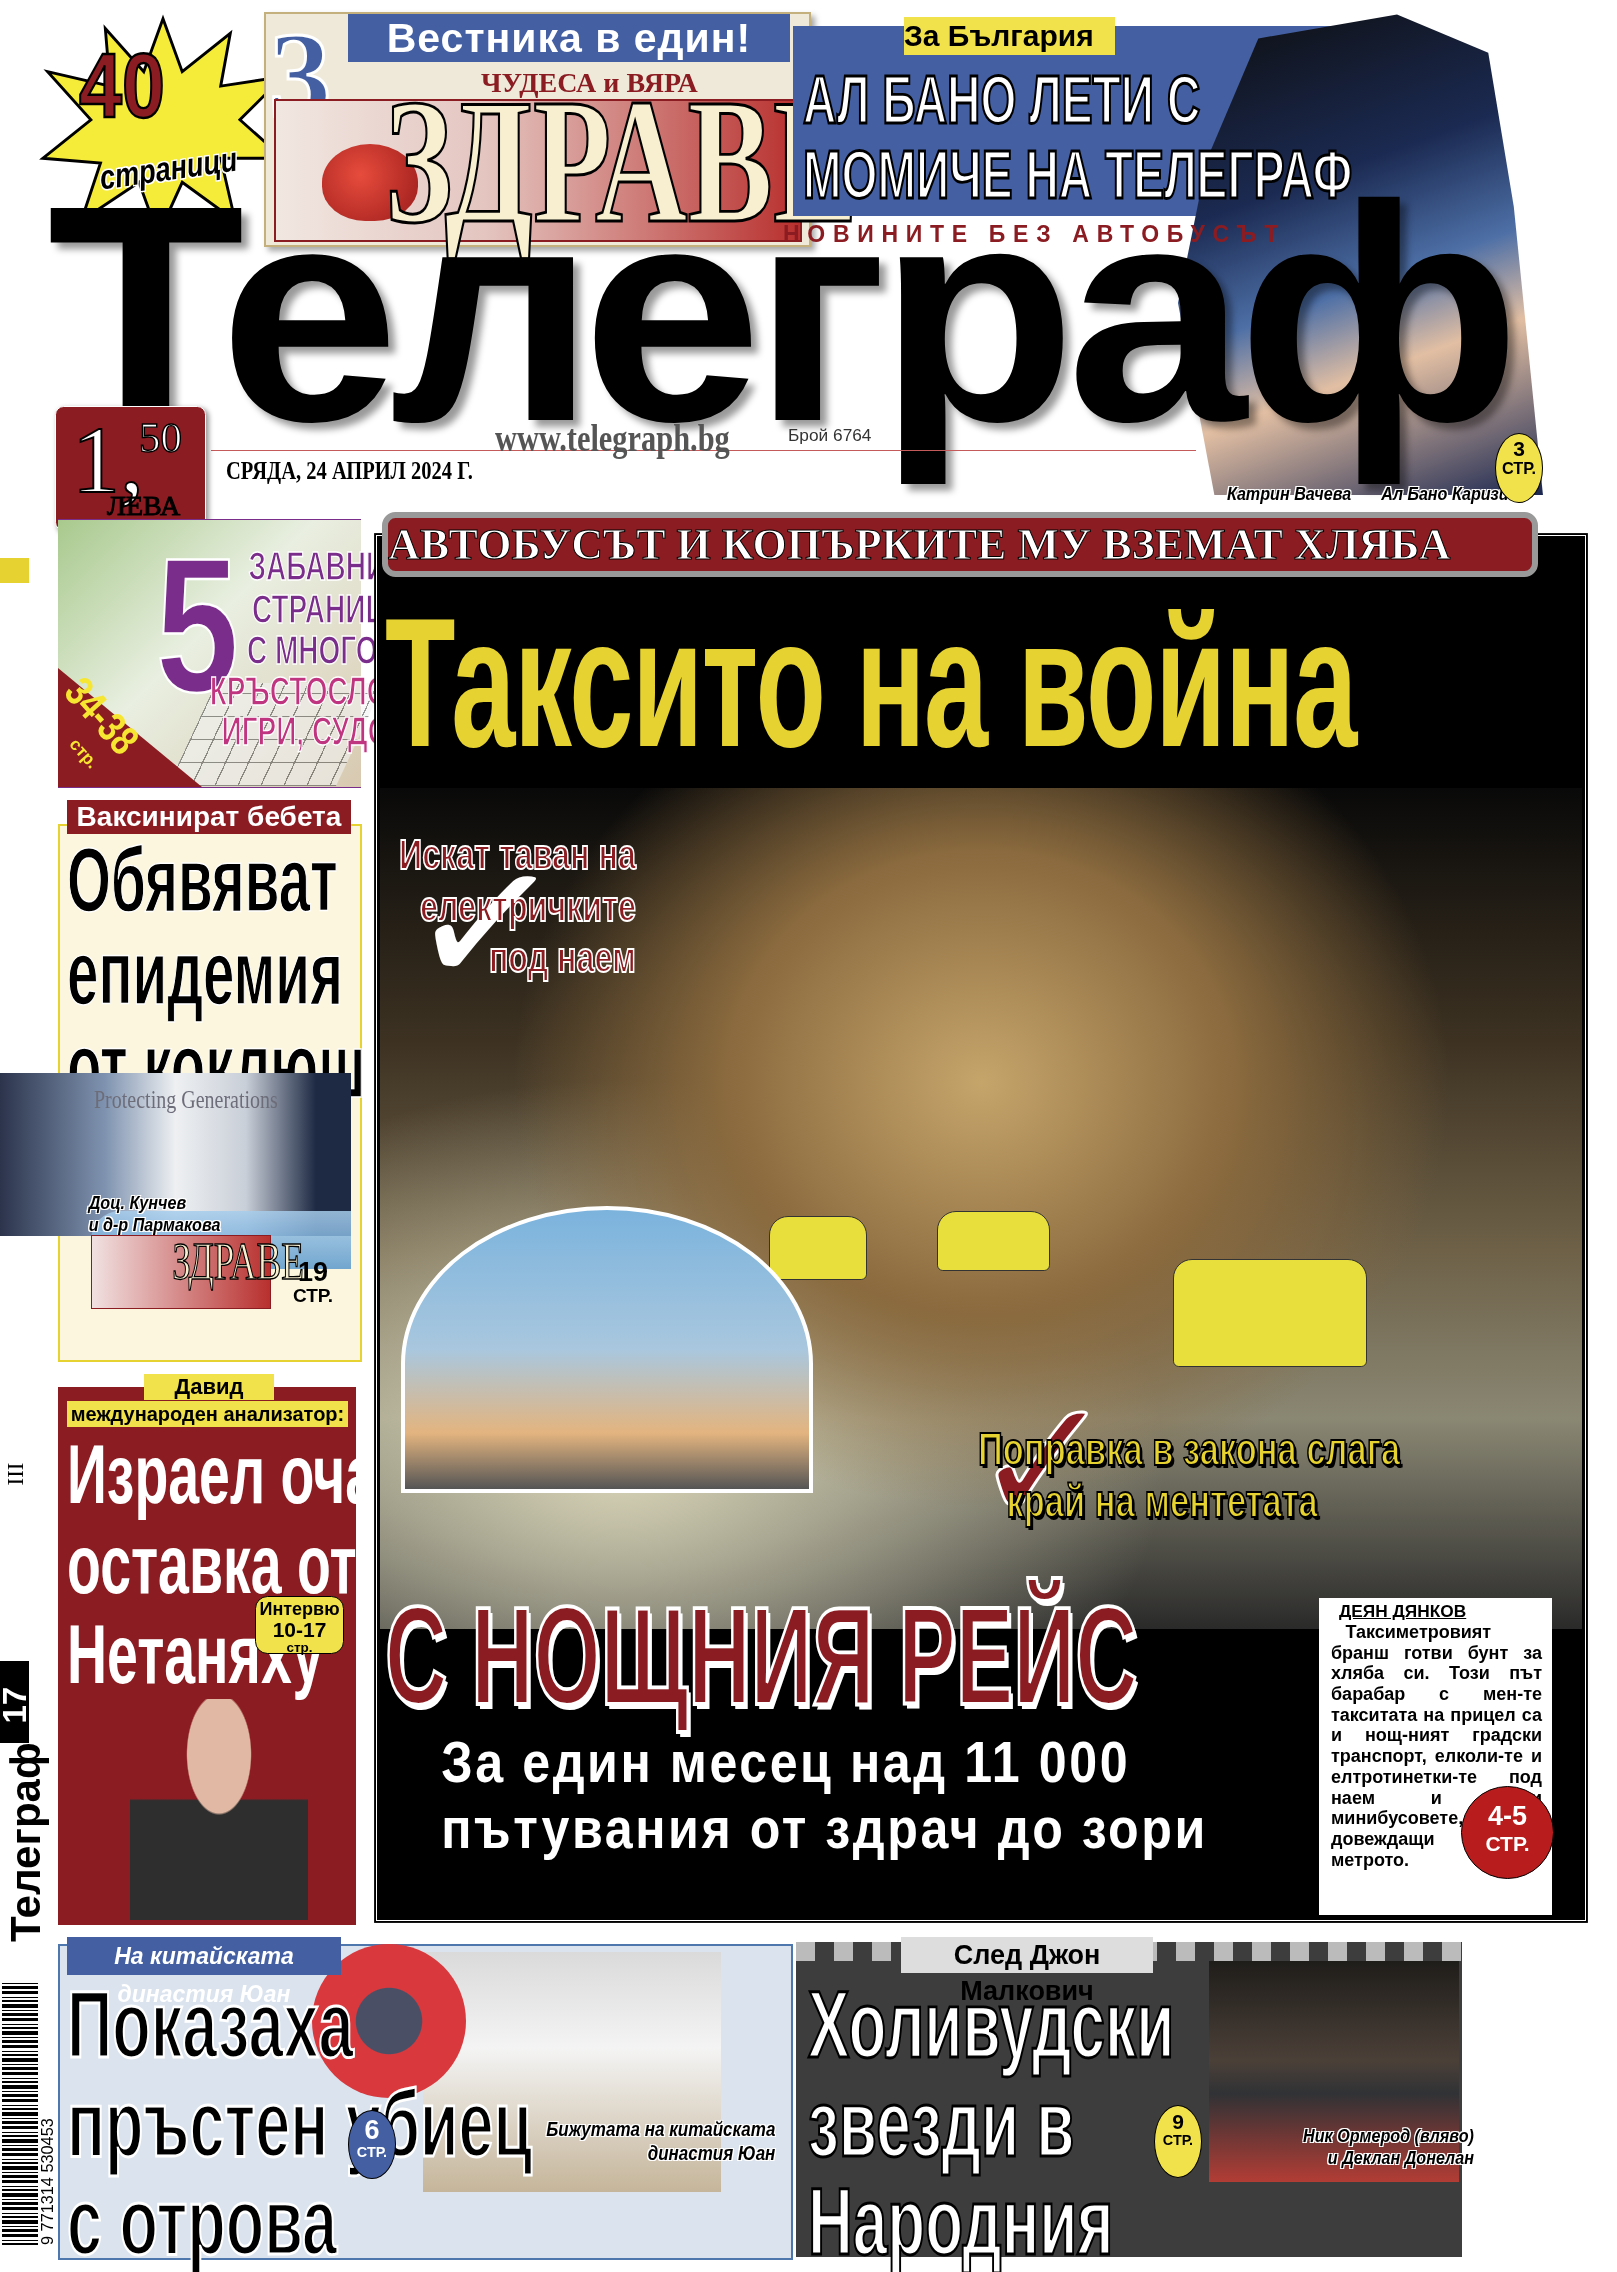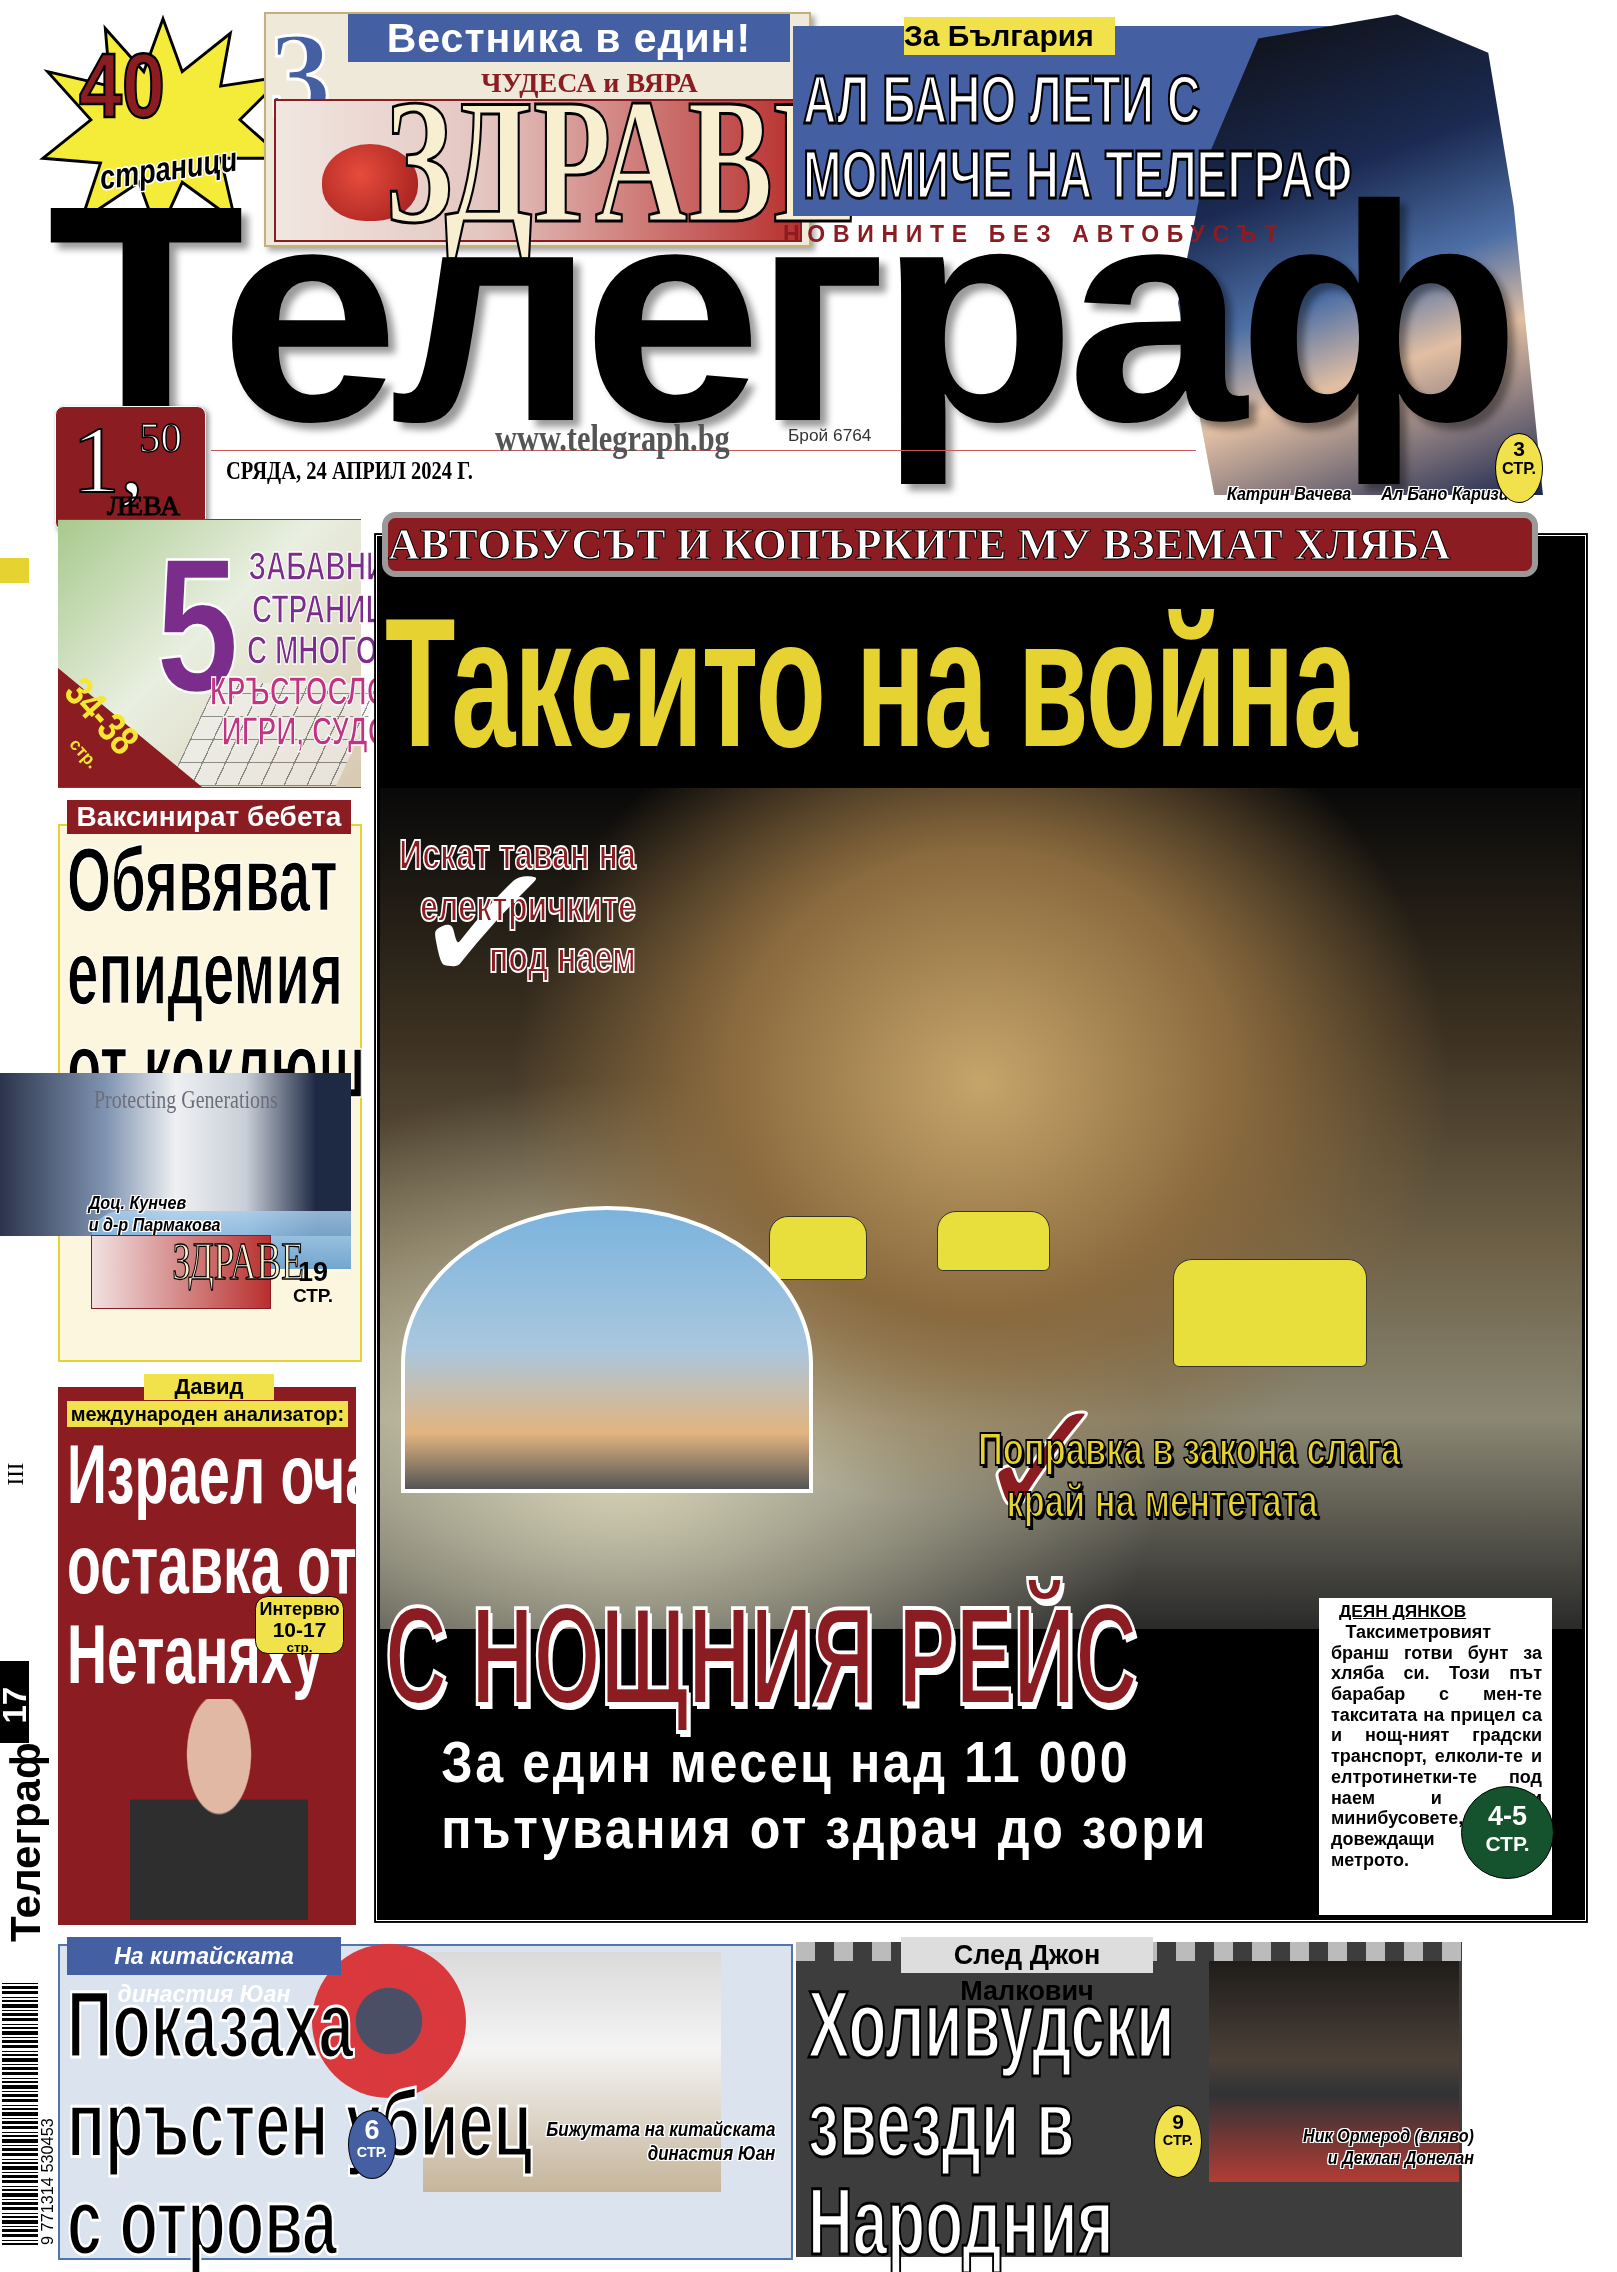--- a/index.html
+++ b/index.html
@@ -90,21 +90,21 @@
   .check-w { left:409px; top:817px; font-size:183px; color:#fff; transform:rotate(6deg); }
   .check-r { left:971px; top:1360px; font-size:173px; color:#8b1c22; -webkit-text-stroke:2.9px #fff; }
   .side1 { left:399px; top:829px; font-size:43px; color:#8b1c22; font-weight:bold; transform:scaleX(0.75); -webkit-text-stroke:1.9px #fff; line-height:1.2; text-align:right; }
   .inset { left:401px; top:1206px; width:404px; height:279px; background:linear-gradient(180deg,#7bb3dd 0%,#a9c7de 50%,#e3b47f 80%,#555 100%); border:4.8px solid #fff; border-radius:50% 50% 0 0 / 55% 55% 0 0; }
   .side2 { left:978px; top:1423px; font-size:46px; color:#e6d230; font-weight:bold; transform:scaleX(0.75); -webkit-text-stroke:1.9px #000; text-shadow:2.9px 2.9px 0 #000; line-height:1.14; }
   .night-h { left:385px; top:1586px; font-size:139px; color:#8b1c22; font-weight:bold; transform:scaleX(0.62); -webkit-text-stroke:3.8px #fff; text-shadow:4.8px 4.8px 0 #fff; line-height:1; }
   .sub1 { left:389px; top:1730px; font-size:57px; color:#fff; font-weight:bold; letter-spacing:2.9px; transform:scaleX(0.88); line-height:1.15; }
   .byline-box { left:1319px; top:1598px; width:233px; height:317px; background:#fff; }
   .byline { left:1339px; top:1601px; font-size:17.3px; font-weight:bold; text-decoration:underline; }
   .body { left:1319px; top:1622px; width:211px; padding:0 12px; font-size:18px; font-weight:bold; line-height:1.15; text-align:justify; text-indent:14.4px; }
-  .pg45 { left:1461px; top:1786px; width:91px; height:91px; background:#14532d; color:#fff; font-size:27px; }
+  .pg45 { left:1461px; top:1786px; width:91px; height:91px; background:#b91c1c; color:#fff; font-size:27px; }
 
   
   .ring { left:58px; top:1944px; width:731px; height:312px; background:#dae3ee; border:2.4px solid #4e77ad; }
   .ring-tag { left:67px; top:1937px; width:274px; height:38px; background:#4460a3; color:#fff; font-size:23px; font-weight:bold; font-style:italic; line-height:38px; text-align:center; }
   .ring-h { left:67px; top:1976px; font-size:94px; font-weight:bold; line-height:1.05; transform:scaleX(0.67); -webkit-text-stroke:2.9px #fff; }
   .ring-circle { left:312px; top:1944px; width:154px; height:154px; border-radius:50%; background:radial-gradient(circle at 50% 50%,#4a4f66 0 30%,#d9383d 31%); }
   .ring-photo { left:423px; top:1952px; width:298px; height:240px; background:linear-gradient(180deg,#dadada 0%,#f4f4f4 40%,#c5b59a 100%); }
   .ring-cap { left:526px; top:2117px; font-size:20px; text-align:right; line-height:1.2; }
   .ring-pg { left:348px; top:2110px; width:46px; height:62px; background:#4460a3; color:#fff; font-size:19px; line-height:1.1; padding-top:4.8px; }
 

